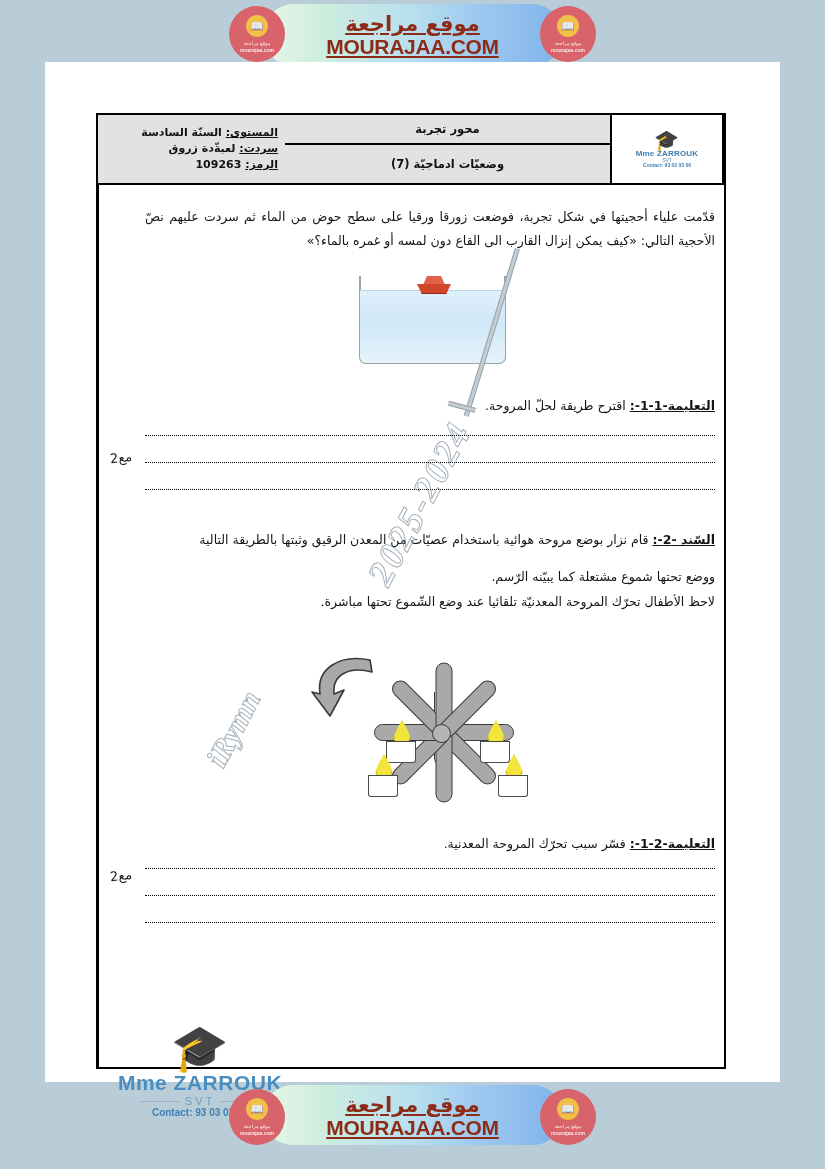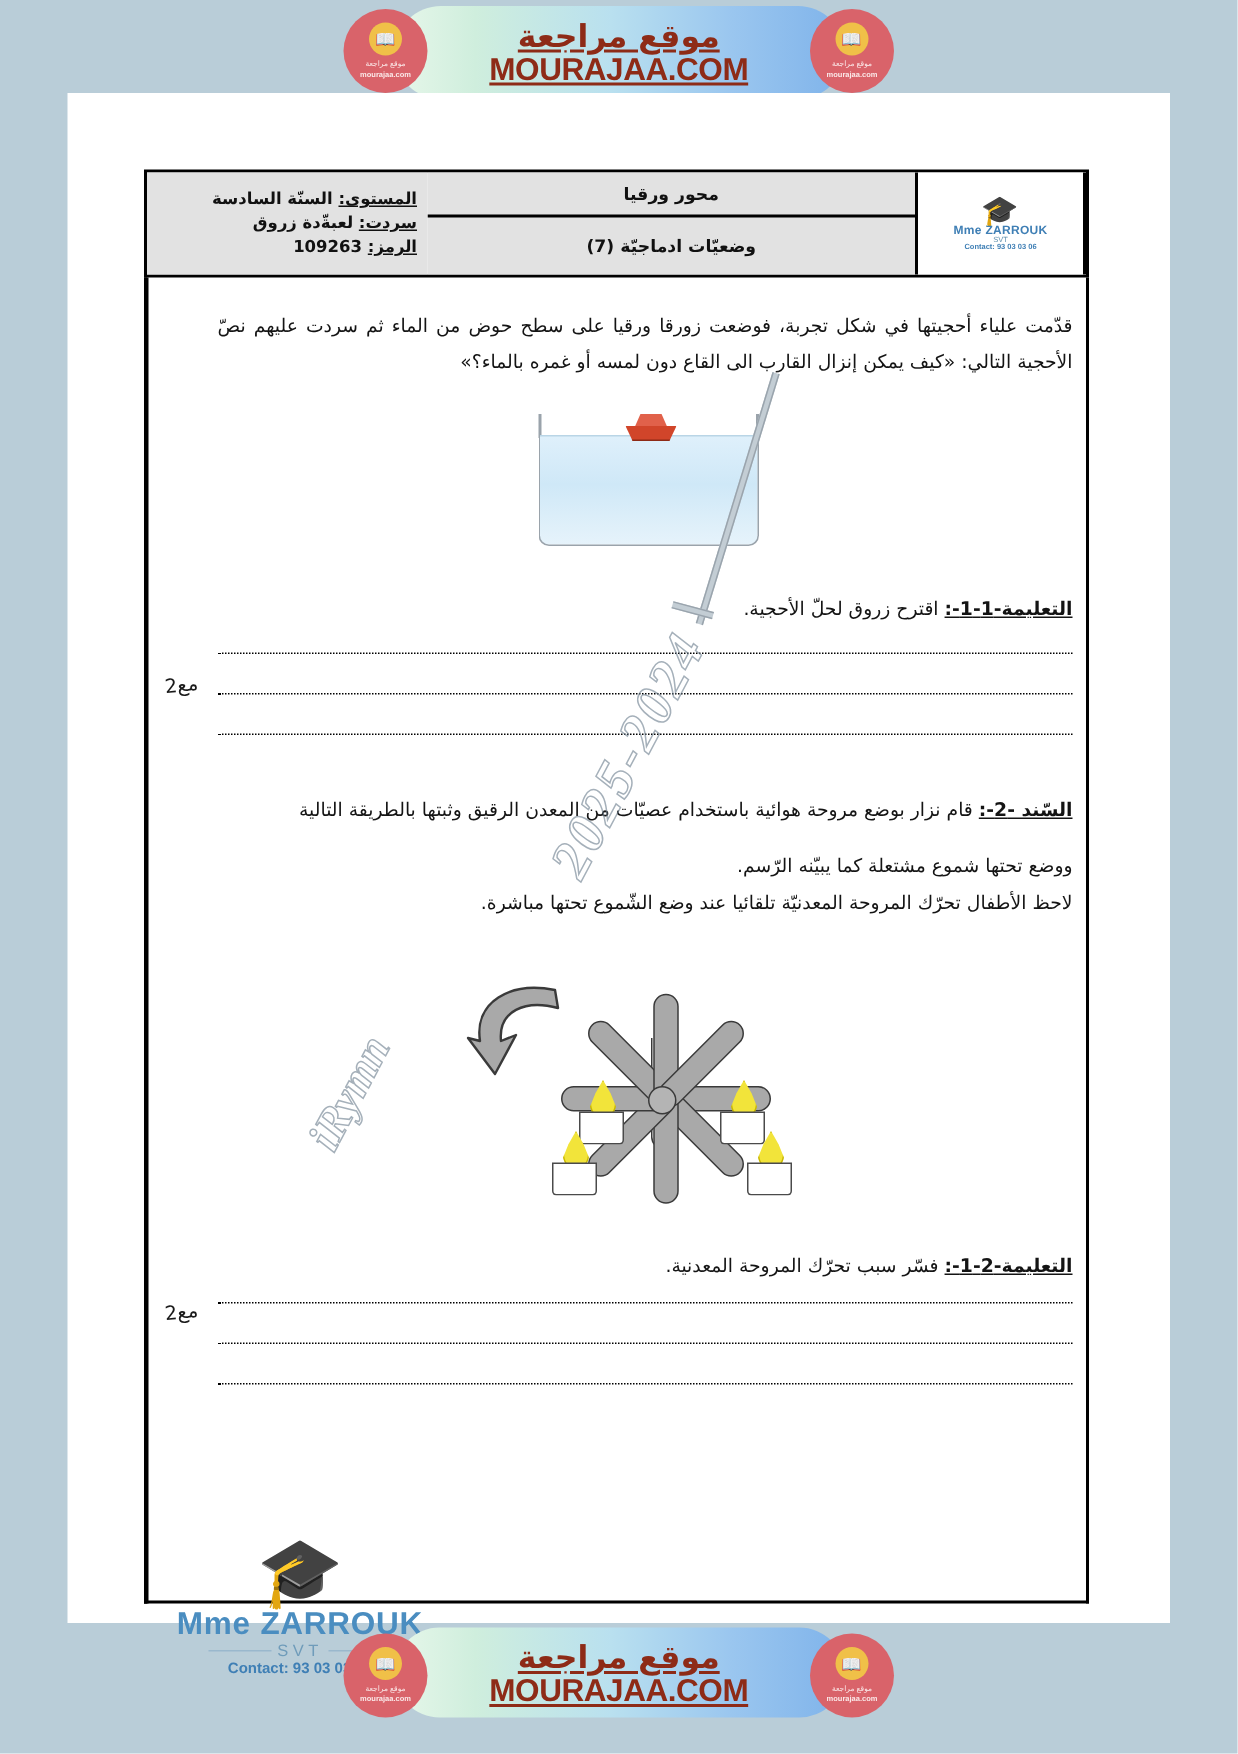--- a/index.html
+++ b/index.html
@@ -396,21 +396,21 @@
       <div class="zlogo">
         <div class="cap">🎓</div>
         <div class="nm">Mme ZARROUK</div>
         <div class="sub">SVT</div>
         <div class="ct">Contact: 93 03 03 06</div>
       </div>
     </div>
 
     <div class="hcell-mid">
       <div class="r1">
-        <span>محور ورقيا</span>
+        <span>محور تجربة</span>
       </div>
       <div class="r2">
         <span>وضعيّات ادماجيّة (7)</span>
       </div>
     </div>
 
     <div class="hcell-right">
       <div>
         <span class="lbl">المستوى:</span>
         <span>السنّة السادسة</span>
@@ -444,21 +444,21 @@
       <div class="sail"></div>
       <div class="hull"></div>
     </div>
   </div>
 
   <div class="rod" style="left:470px; top:186px; height:175px; transform:rotate(17deg);"></div>
   <div class="rod" style="left:431px; top:346px; height:28px; transform:rotate(105deg);"></div>
 
   <div class="blk ar" style="left:100px; top:332px; width:570px; text-align:right;">
     <span class="u">التعليمة-1-1-:</span>
-    <span>اقترح زروق لحلّ الأحجية.</span>
+    <span>اقترح طريقة لحلّ المروحة.</span>
   </div>
 
   <div class="dots" style="left:100px; top:373px; width:570px;"></div>
   <div class="dots" style="left:100px; top:400px; width:570px;"></div>
   <div class="dots" style="left:100px; top:427px; width:570px;"></div>
 
   <div class="blk ar" style="left:100px; top:466px; width:570px;">
     <span class="u">السّند -2-:</span>
     <span>قام نزار بوضع مروحة هوائية باستخدام عصيّات من المعدن الرقيق وثبتها بالطريقة التالية</span>
   </div>

